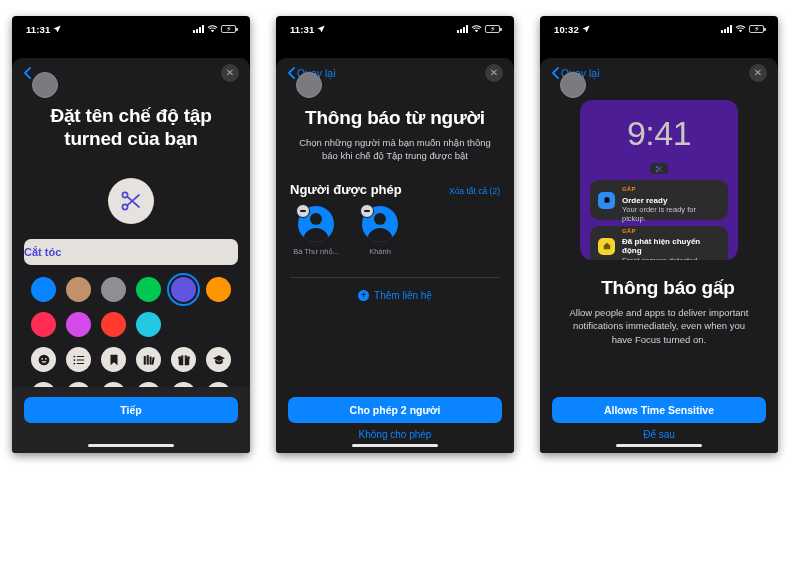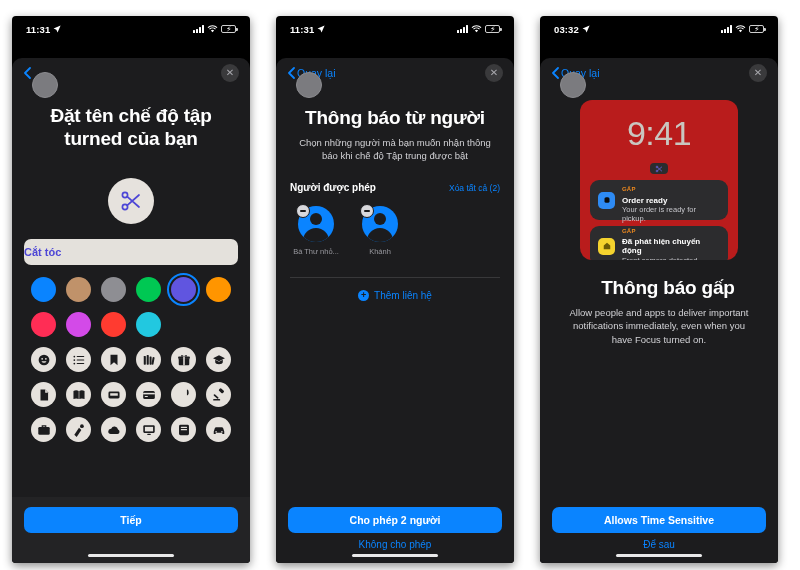--- a/index.html
+++ b/index.html
@@ -5,21 +5,21 @@
   html,body{margin:0;padding:0;}
   body{
     width:800px;height:570px;background:#ffffff;
     font-family:"Liberation Sans","DejaVu Sans",sans-serif;
     overflow:hidden;position:relative;
   }
   .stage{position:absolute;inset:0;}
 
   
   .phone{
-    position:absolute;top:16px;width:238px;height:547px;
+    position:absolute;top:16px;width:238px;height:437px;
     background:#000000;border-radius:4px;
     box-shadow:0 3px 10px rgba(0,0,0,.45);
     overflow:hidden;
   }
   #phone1{left:12px;}
   #phone2{left:276px;}
   #phone3{left:540px;}
 
   
   .statusbar{
@@ -138,21 +138,21 @@
     width:86px;height:3.5px;border-radius:2px;background:#e9e9ea;
   }
 
   
   .s2-title{position:absolute;top:48px;left:0;right:0;}
   .s2-sub{position:absolute;top:78px;left:0;right:0;}
   .sectionrow{
     position:absolute;top:124px;left:14px;right:14px;
     display:flex;align-items:baseline;justify-content:space-between;
   }
-  .sectionrow .lbl{color:#fff;font-size:10px;font-weight:bold;}
+  .sectionrow .lbl{color:#fff;font-size:13px;font-weight:bold;}
   .sectionrow .act{color:#0a84ff;font-size:8.5px;cursor:pointer;}
   .contacts{
     position:absolute;top:148px;left:16px;right:14px;display:flex;gap:16px;
   }
   .contact{width:48px;display:flex;flex-direction:column;align-items:center;cursor:pointer;}
   .avatar{
     width:36px;height:36px;border-radius:50%;background:#0a84ff;
     position:relative;overflow:hidden;
   }
   .avatar .head{
@@ -182,21 +182,21 @@
   .plusicon{
     width:11px;height:11px;border-radius:50%;background:#0a84ff;
     display:flex;align-items:center;justify-content:center;color:#1c1c1e;
     font-size:9px;font-weight:bold;line-height:1;
   }
   .addcontact span.t{color:#0a84ff;font-size:10px;}
 
   
   .lockpreview{
     position:absolute;top:42px;left:40px;right:40px;height:160px;
-    background:#b91c1c;border-radius:12px;overflow:hidden;
+    background:#4c1d95;border-radius:12px;overflow:hidden;
   }
   .lp-time{
     position:absolute;top:14px;left:0;right:0;text-align:center;
     color:#c9c6c0;font-size:34px;font-weight:300;letter-spacing:-.5px;
   }
   .lp-focus{
     position:absolute;top:63px;left:50%;transform:translateX(-50%);
     width:18px;height:11px;border-radius:4px;background:#2c2c2e;
     display:flex;align-items:center;justify-content:center;
   }
@@ -510,21 +510,21 @@
           <button class="secondarybtn">Không cho phép</button>
           <div class="homebar"></div>
         </div>
       </div>
     </div>
   </div>
 
   <div class="phone" id="phone3">
     <div class="statusbar">
       <div class="sb-left">
-        <span>03:32</span>
+        <span>10:32</span>
         <svg class="loc-arrow" viewBox="0 0 10 10">
             <path d="M9.5.5 .7 4.3l3.5 1.5 1.5 3.5z" fill="#fff"></path>
           </svg>
       </div>
       <div class="sb-right">
         <span class="sig">
             <i></i>
             <i></i>
             <i></i>
             <i></i>

